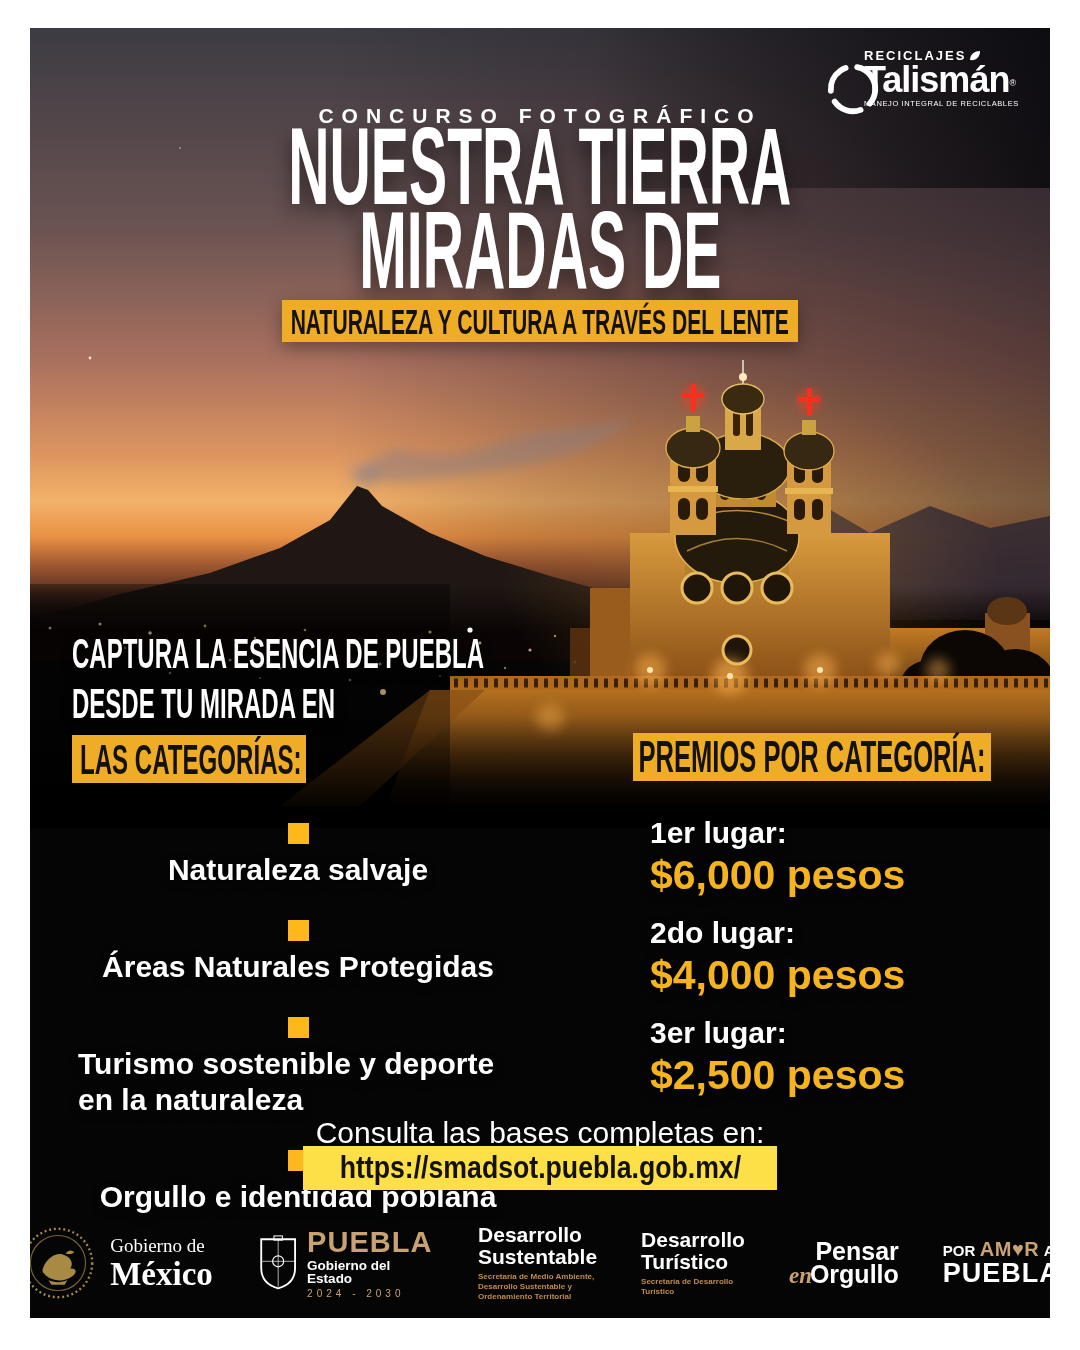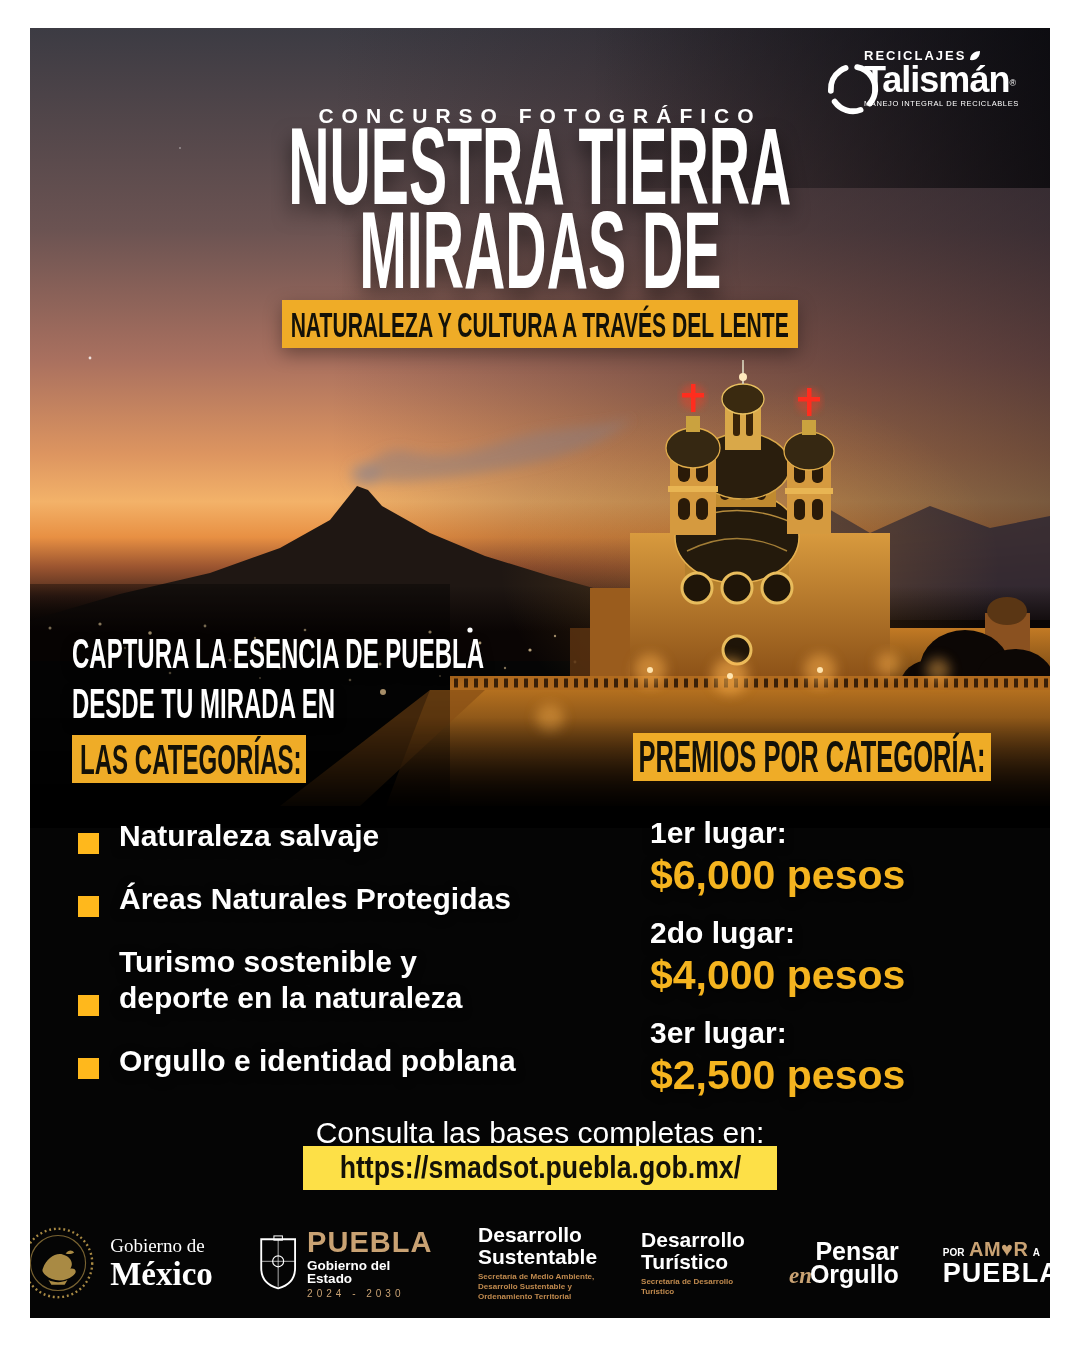--- a/index.html
+++ b/index.html
@@ -18,36 +18,36 @@
   .tal-sub{font-size:7.5px;letter-spacing:.6px;margin-top:2px;}
 
   .kicker{position:absolute;top:76px;left:0;width:100%;text-align:center;color:#fff;
           font-size:21px;font-weight:bold;letter-spacing:8px;z-index:4;}
   .title{position:absolute;top:96px;left:0;width:100%;text-align:center;color:#fff;z-index:4;
          font-weight:bold;font-size:110px;line-height:84px;text-shadow:0 10px 26px rgba(0,0,0,.55);}
   .title .ln{display:block;}
   .cond{display:inline-block;white-space:nowrap;transform-origin:center;}
   .condL{display:inline-block;white-space:nowrap;transform-origin:left center;}
 
-  .subbanner{position:absolute;top:272px;left:50%;transform:translateX(-50%);width:516px;height:48px;
+  .subbanner{position:absolute;top:272px;left:50%;transform:translateX(-50%);width:516px;height:42px;
              background:#EFAC27;display:flex;align-items:center;justify-content:center;z-index:4;
              box-shadow:0 6px 18px rgba(0,0,0,.35);}
   .subbanner span{font-size:34px;font-weight:bold;color:#131108;}
 
   
   .intro{position:absolute;left:42px;top:600px;z-index:4;color:#fff;}
   .intro .l1,.intro .l2{display:block;font-weight:bold;font-size:40px;line-height:50px;
         text-shadow:0 5px 14px rgba(0,0,0,.6);}
   .cathl{position:absolute;left:42px;top:707px;width:234px;height:48px;background:#EFAC27;
          display:flex;align-items:center;justify-content:flex-start;z-index:4;}
   .cathl span{font-size:43px;font-weight:bold;color:#131108;margin-left:8px;}
 
   .catlist{position:absolute;left:48px;top:790px;width:440px;display:flex;flex-direction:column;gap:27px;
            z-index:4;list-style:none;margin:0;padding:0;}
-  .catlist li{display:flex;align-items:flex-end;gap:20px;}
+  .catlist li{display:flex;align-items:center;gap:8px;flex-direction:column;}
   .bullet{flex:0 0 auto;width:21px;height:21px;background:#FFB81C;margin-top:5px;}
   .catlabel{color:#fff;font-weight:bold;font-size:30px;line-height:36px;text-shadow:0 3px 10px rgba(0,0,0,.7);}
 
   
   .prizetitle{position:absolute;left:603px;top:705px;width:358px;height:48px;background:#EFAC27;
               display:flex;align-items:center;justify-content:center;z-index:4;}
   .prizetitle span{font-size:44px;font-weight:bold;color:#131108;}
   .prizes{position:absolute;left:620px;top:788px;z-index:4;}
   .prize{margin-bottom:18px;}
   .place{color:#fff;font-weight:bold;font-size:30px;line-height:34px;text-shadow:0 3px 10px rgba(0,0,0,.7);}
@@ -78,21 +78,21 @@
   .dep{max-width:175px;}
   .dep-t{color:#fff;font-weight:bold;font-size:21px;line-height:22px;}
   .dep-s{color:#C08A4E;font-weight:bold;font-size:8px;line-height:10px;margin-top:4px;}
   .pensar{color:#fff;font-weight:bold;line-height:1;}
   .pensar .p1{font-size:25px;display:block;margin-left:14px;text-align:right;}
   .pensar .p2{font-size:25px;display:block;margin-top:-2px;}
   .pensar .en{font-family:"Liberation Serif",serif;font-style:italic;font-weight:bold;
               color:#C9A273;font-size:23px;margin-right:-2px;}
   .amor{line-height:1;}
   .amor .a1{display:block;}
-  .amor .s-sm{color:#fff;font-weight:bold;font-size:10px;}
+  .amor .s-sm{color:#fff;font-weight:bold;font-size:15px;}
   .amor .s-gold{color:#C9A273;font-weight:bold;font-size:20px;letter-spacing:.5px;}
   .amor .a2{display:block;color:#fff;font-weight:bold;font-size:27px;letter-spacing:1px;margin-top:1px;}
 </style>
 </head>
 <body>
 
 <div class="page">
   <div class="poster">
 
     <svg class="bgart" viewBox="0 0 1020 800" aria-hidden="true">

